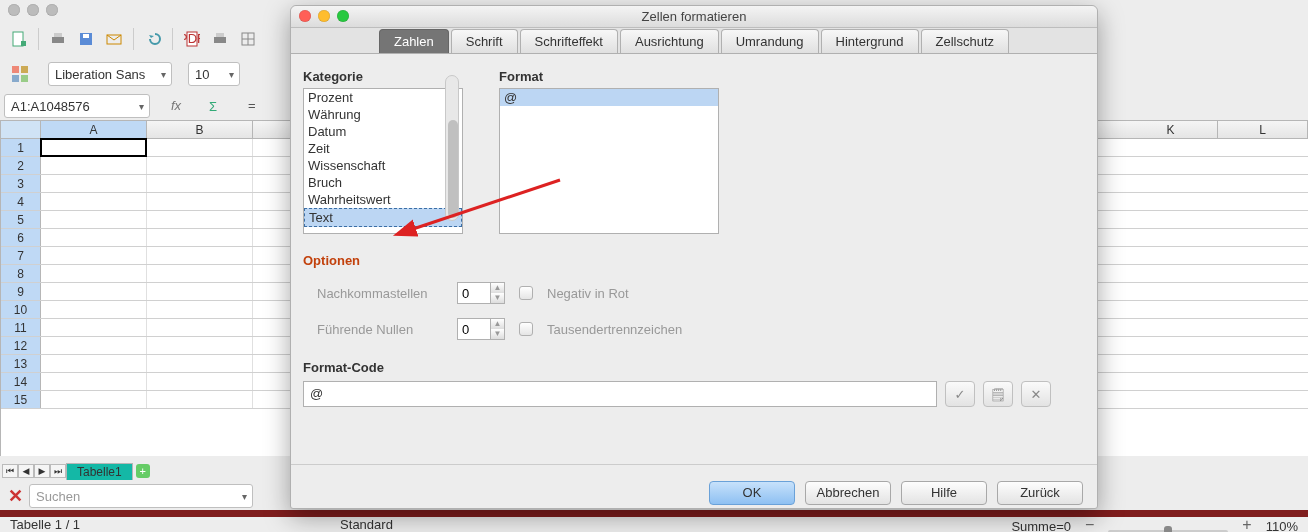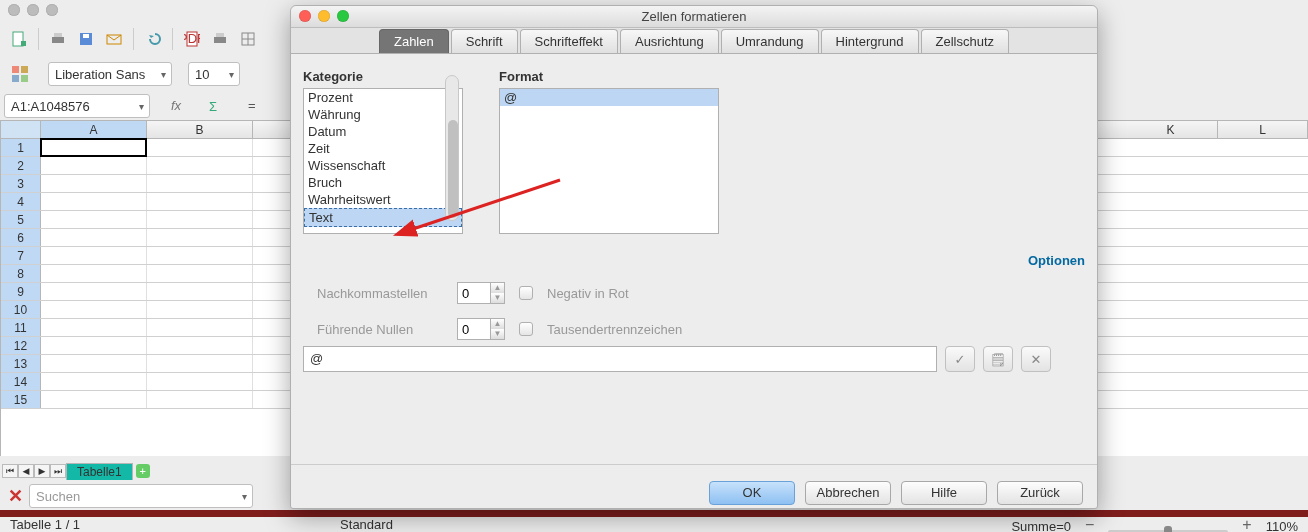--- a/index.html
+++ b/index.html
@@ -88,21 +88,21 @@
 
 .fmt-listbox { background:#fff; border:1px solid #b0b0b0; height:146px; }
 .fmt-listbox .item { background:#bcd6f3; padding:1px 4px; text-align:left; }
 
 .lang-combo { width:342px; height:22px; background:#fff; border:1px solid #b0b0b0; border-radius:3px; padding:0 20px 0 6px; line-height:20px; position:relative; text-align:left; }
 .lang-combo::after { content:"⌄"; position:absolute; right:6px; top:-1px; color:#555; }
 
 .preview-box { margin-top:72px; width:356px; height:48px; border:1px solid #000; background:#fff; display:flex; align-items:center; justify-content:center; font-size:15px; }
 
 
-.opt-heading { font-weight:bold; color:#0369a1; margin-top:18px; text-align:right; }
+.opt-heading { font-weight:bold; color:#c2410c; margin-top:18px; text-align:left; }
 .opt-row { display:flex; align-items:center; gap:14px; margin-top:14px; color:#999; }
 .opt-row label { width:140px; text-align:left; padding-left:14px; }
 .stepper { display:flex; align-items:center; }
 .stepper input { width:34px; height:22px; border:1px solid #b0b0b0; background:#fff; text-align:left; padding:0 4px; }
 .stepper .arrows { width:14px; height:22px; border:1px solid #b0b0b0; border-left:none; display:flex; flex-direction:column; }
 .stepper .arrows span { flex:1; font-size:8px; text-align:center; line-height:10px; background:linear-gradient(#fff,#ddd); }
 .chk { width:14px; height:14px; border:1px solid #b0b0b0; background:linear-gradient(#fff,#e5e5e5); border-radius:3px; }
 
 
 .fc-label { font-weight:bold; margin-top:20px; text-align:left; }
@@ -406,20 +406,21 @@
         <input value="0" style="">
         <div class="arrows">
             <span>▲</span>
             <span>▼</span>
           </div>
       </div>
       <div class="chk"></div>
       <span>Tausendertrennzeichen</span>
     </div>
 
+    <div class="fc-label">Format-Code</div>
     <div class="fc-row">
       <div class="fc-input">@</div>
       <div class="fc-btn">✓</div>
       <div class="fc-btn">🗒</div>
       <div class="fc-btn">✕</div>
     </div>
 
   </div>
 
   <div class="dlg-footer">

